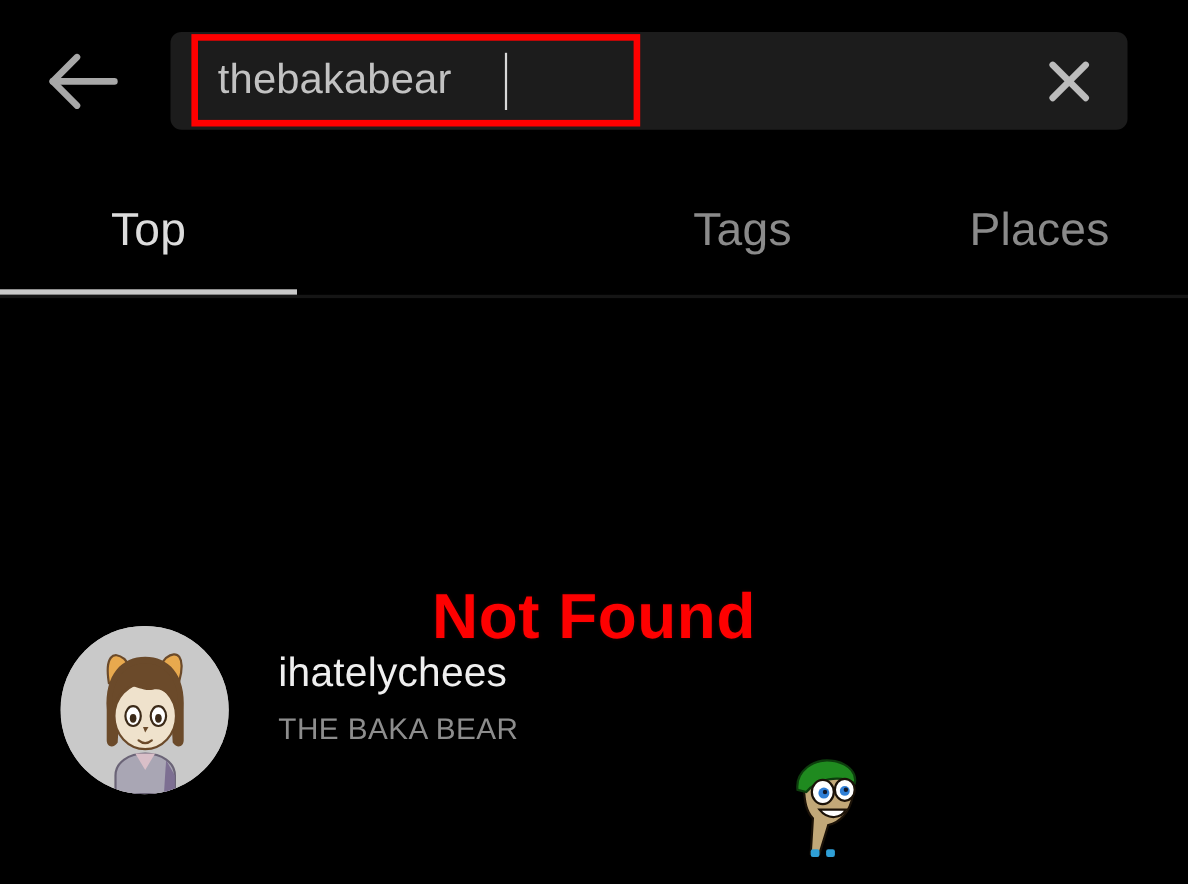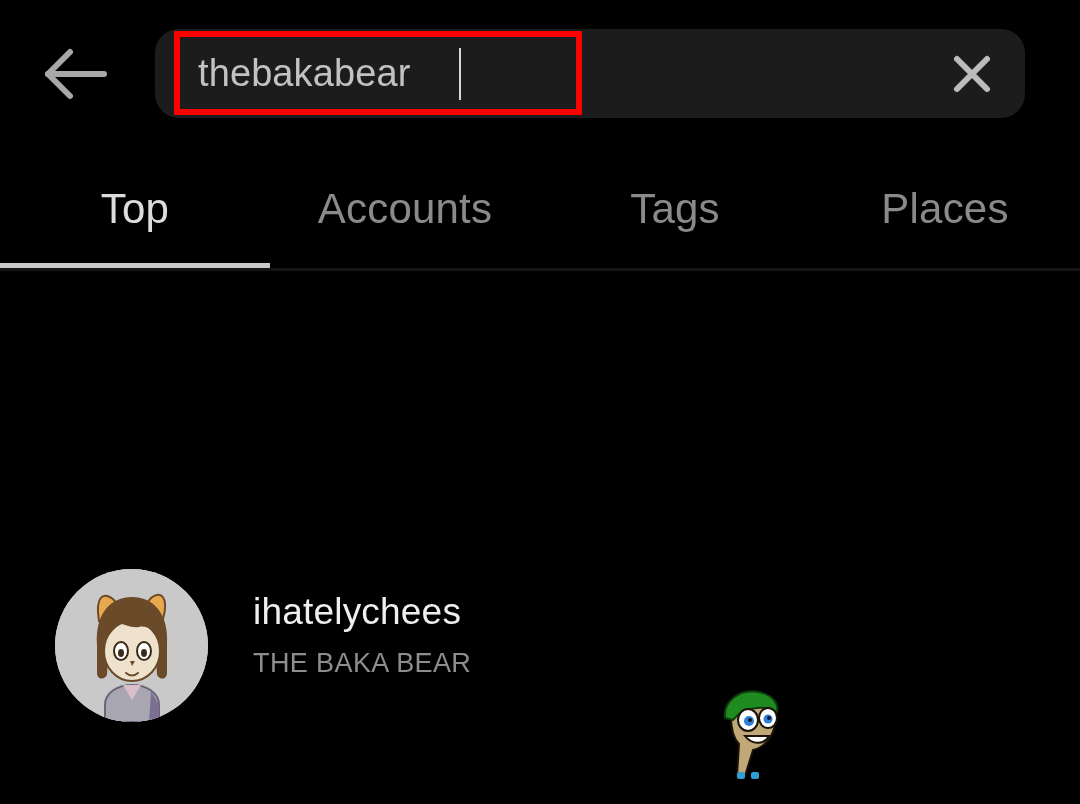--- a/index.html
+++ b/index.html
@@ -37,21 +37,21 @@
     height: 60px;
     cursor: pointer;
   }
   .search-bar {
     position: absolute;
     left: 155px;
     top: 29px;
     width: 870px;
     height: 89px;
     background: #1c1c1c;
-    border-radius: 24px;
+    border-radius: 10px;
     box-sizing: border-box;
   }
   .search-input-wrap {
     position: absolute;
     left: 19px;
     top: 3px;
     width: 408px;
     height: 82px;
     box-sizing: border-box;
   }
@@ -233,23 +233,20 @@
       </div>
     </div>
 
     <div class="annot-rect"></div>
   </div>
 
   <div class="tabs">
     <div class="tab active" style="left:0px">
       <span class="tab-label">Top</span>
     </div>
-    <div class="tab" style="left:270px">
-      <span class="tab-label">Accounts</span>
-    </div>
     <div class="tab" style="left:540px">
       <span class="tab-label">Tags</span>
     </div>
     <div class="tab" style="left:810px">
       <span class="tab-label">Places</span>
     </div>
   </div>
   <div class="tab-underline"></div>
   <div class="tab-divider"></div>
 
@@ -279,20 +276,21 @@
         <path d="M68 116 L77 131 L86 116 Z" fill="#d9bfc8"></path>
         <path d="M96 122 L104 136 L104 153 L94 153 Z" fill="#7d6f92"></path>
       </svg>
     </div>
     <div class="result-texts">
       <div class="result-username">ihatelychees</div>
       <div class="result-fullname">THE BAKA BEAR</div>
     </div>
   </div>
 
+  <div class="not-found">Not Found</div>
 
   <div class="floating-avatar">
     <svg width="80" height="100" viewBox="0 0 80 100">
 
       <path d="M30 16 C42 6 58 10 62 24 L44 30 Z" fill="#d4661f"></path>
 
       <path d="M16 32 C16 20 28 12 44 14 C58 16 62 26 60 40 C58 54 48 64 38 66 L30 92 L22 92 L24 60 C18 54 16 44 16 32 Z" fill="#c2a878" stroke="#1b1208" stroke-width="2"></path>
 
       <path d="M10 34 C8 18 24 4 44 8 C58 11 64 20 62 28 C48 20 28 24 18 36 Z" fill="#1f8a1f" stroke="#0d3d0d" stroke-width="2"></path>
 

